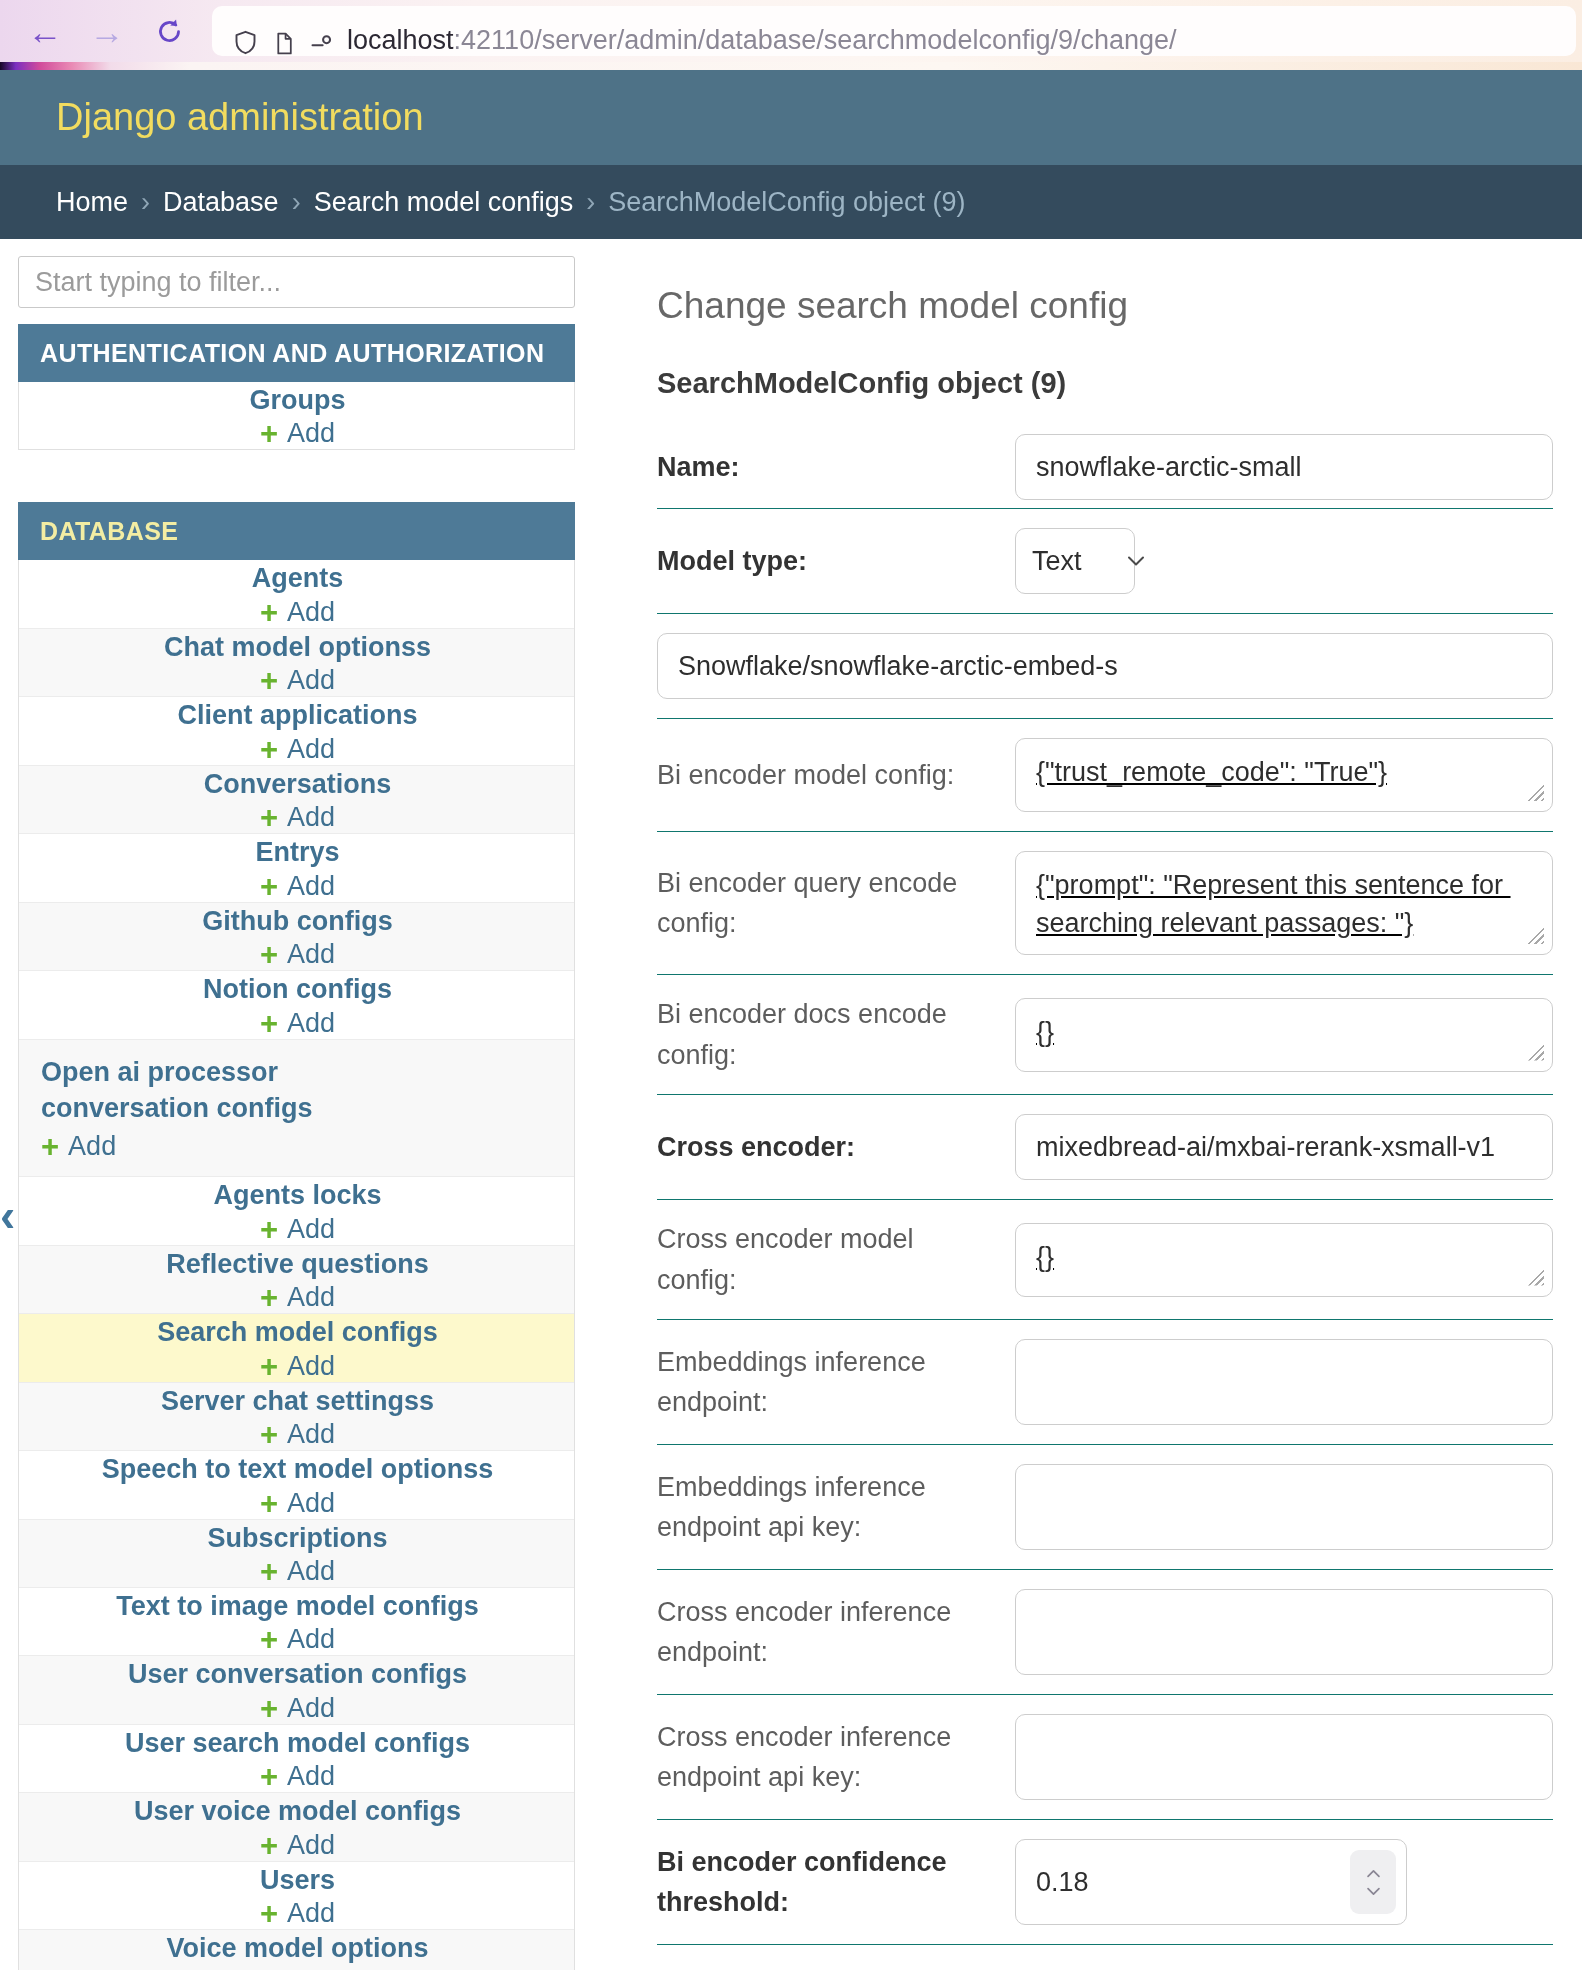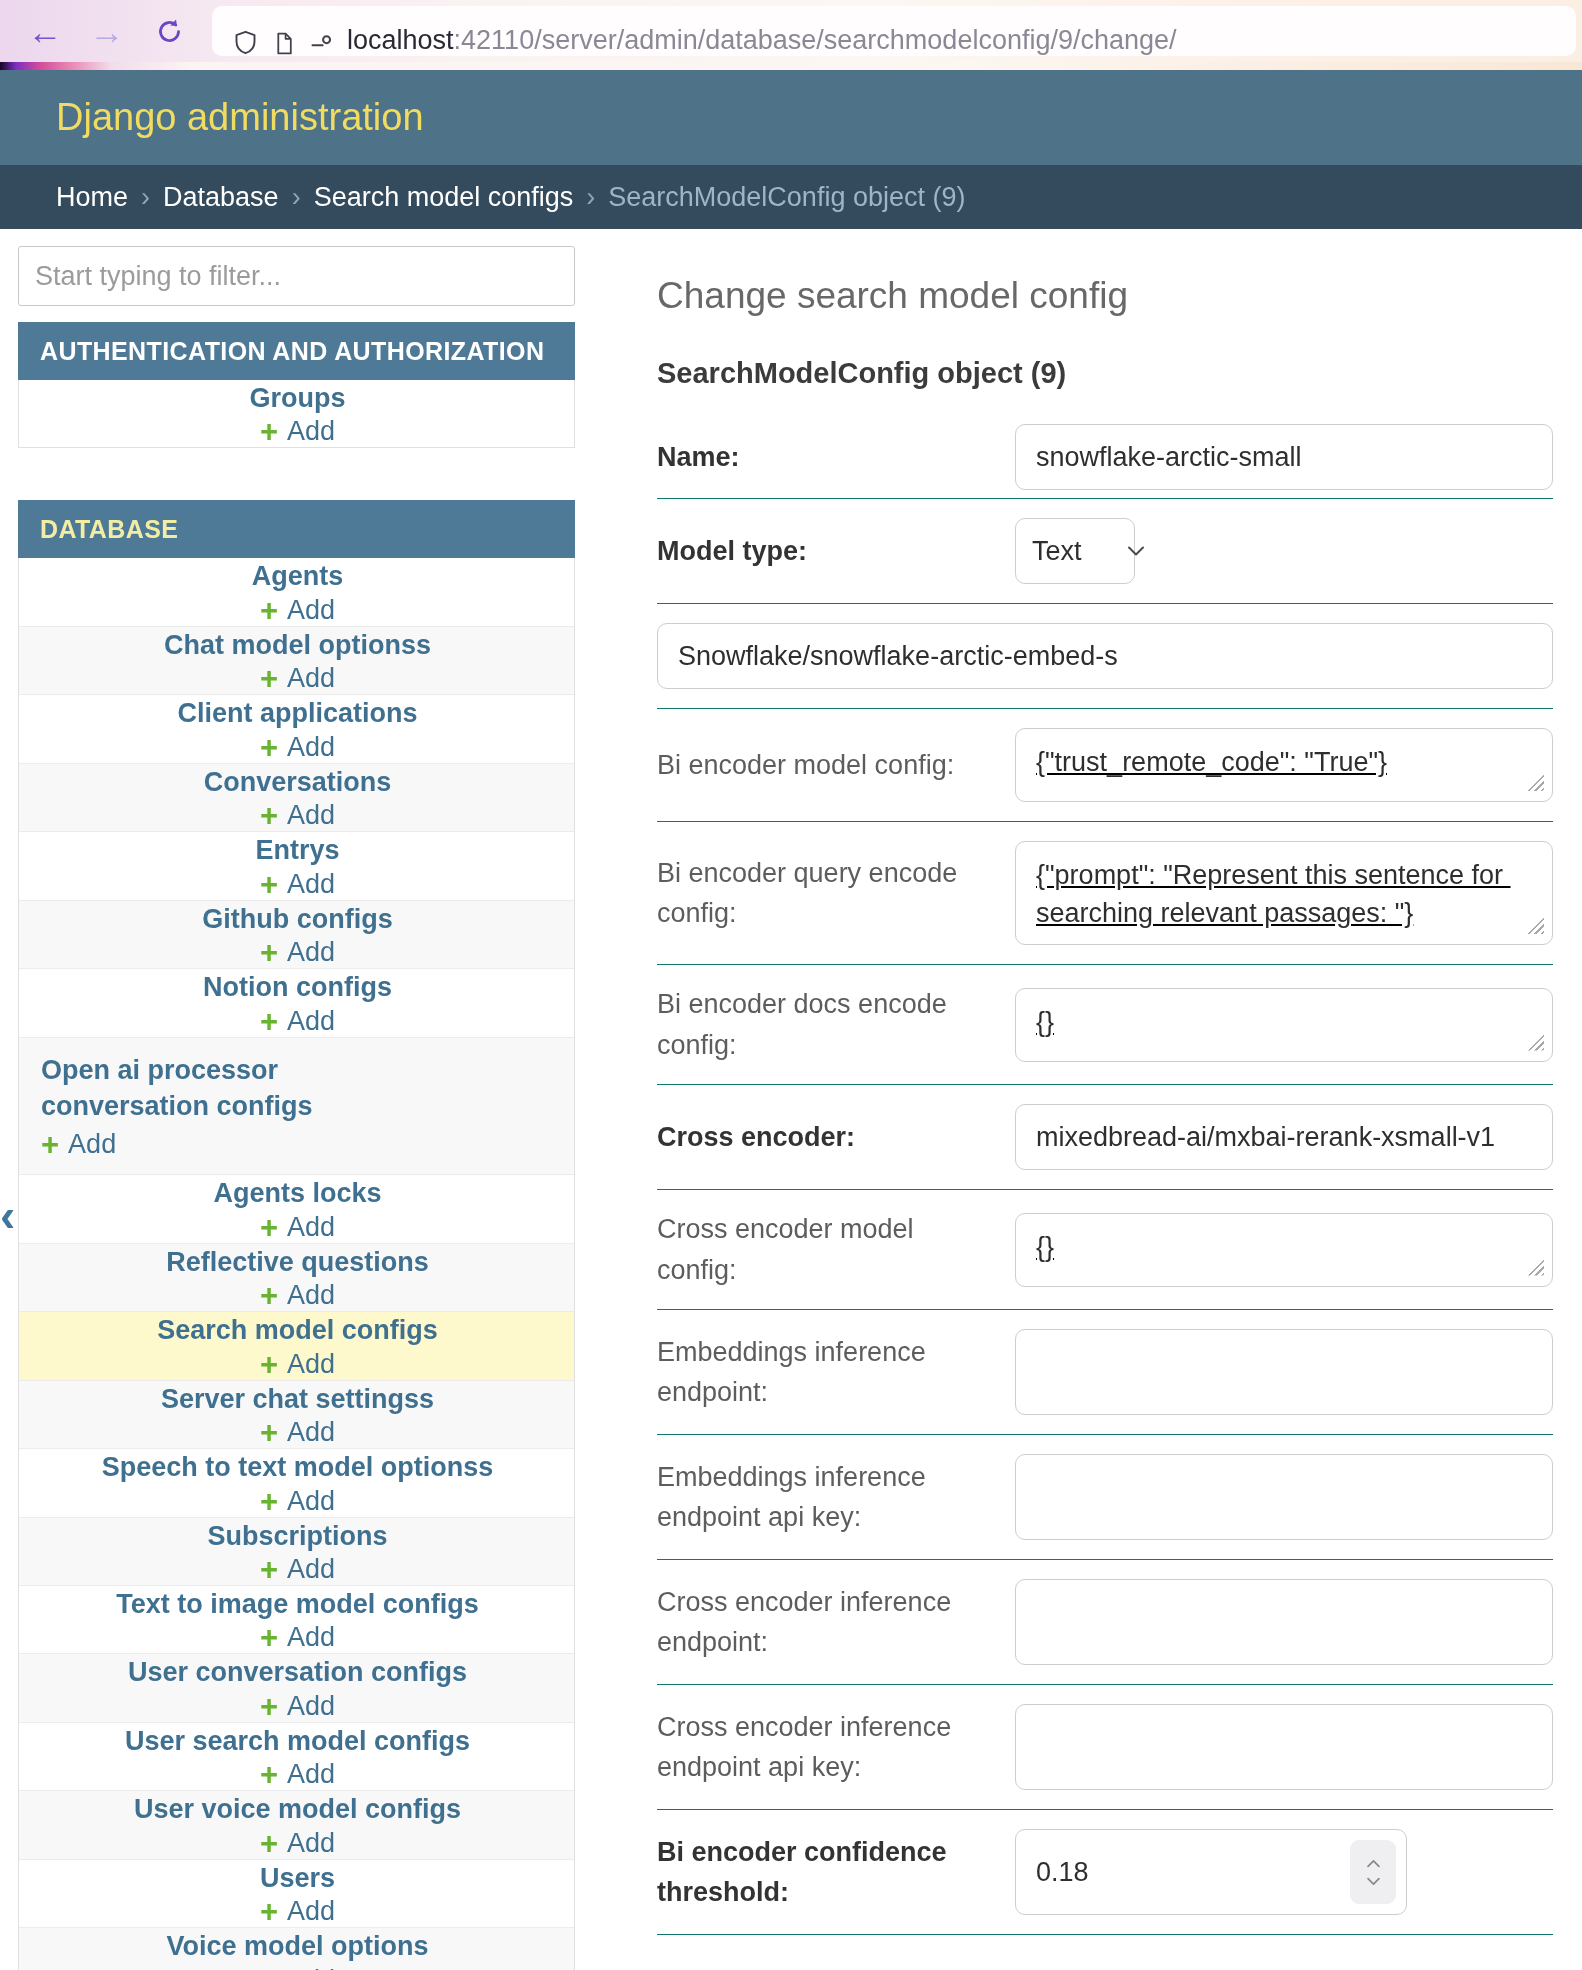--- a/index.html
+++ b/index.html
@@ -24,29 +24,29 @@
   .url-bar{
     flex:1;height:50px;margin:0 6px 0 12px;background:#fffdfd;border-radius:10px;
     display:flex;align-items:flex-end;padding:0 20px;gap:12px;box-sizing:border-box;
   }
   .url-icon{display:flex;align-items:center;}
   .url-text{font-size:27px;color:#8b8795;white-space:nowrap;overflow:hidden;}
   .url-host{color:#2c2833;}
   
   .site-header{height:95px;background:#4e7287;display:flex;align-items:center;padding-left:56px;}
   .site-title{font-size:38px;color:#f2dc5f;font-weight:400;}
-  .breadcrumbs{height:64px;background:#344b5d;display:flex;align-items:center;padding-left:56px;font-size:27px;gap:13px;}
+  .breadcrumbs{height:74px;background:#344b5d;display:flex;align-items:center;padding-left:56px;font-size:27px;gap:13px;}
   .crumb{color:#ffffff;text-decoration:none;cursor:pointer;}
   .crumb-sep{color:#8fa6b6;}
   .crumb-current{color:#9db5c5;}
   
   .layout{display:flex;align-items:flex-start;}
   .sidebar{width:557px;flex:none;margin-left:18px;padding-top:17px;}
   .filter-input{
-    width:100%;height:60px;border:1px solid #c9c9c9;border-radius:3px;background:#fff;
+    width:100%;height:52px;border:1px solid #c9c9c9;border-radius:3px;background:#fff;
     font-size:27px;padding:0 16px;box-sizing:border-box;color:#333;margin-bottom:16px;
     font-family:inherit;
   }
   .filter-input::placeholder{color:#9b9b9b;}
   #sidebar-modules .module{border:1px solid #e0e0e0;margin-bottom:52px;}
   #sidebar-modules .module:last-child{margin-bottom:0;}
   .caption{
     height:58px;background:#4e7a97;color:#fff;font-weight:bold;font-size:25px;
     letter-spacing:.4px;display:flex;align-items:center;padding-left:22px;cursor:pointer;
     margin:-1px -1px 0 -1px;

